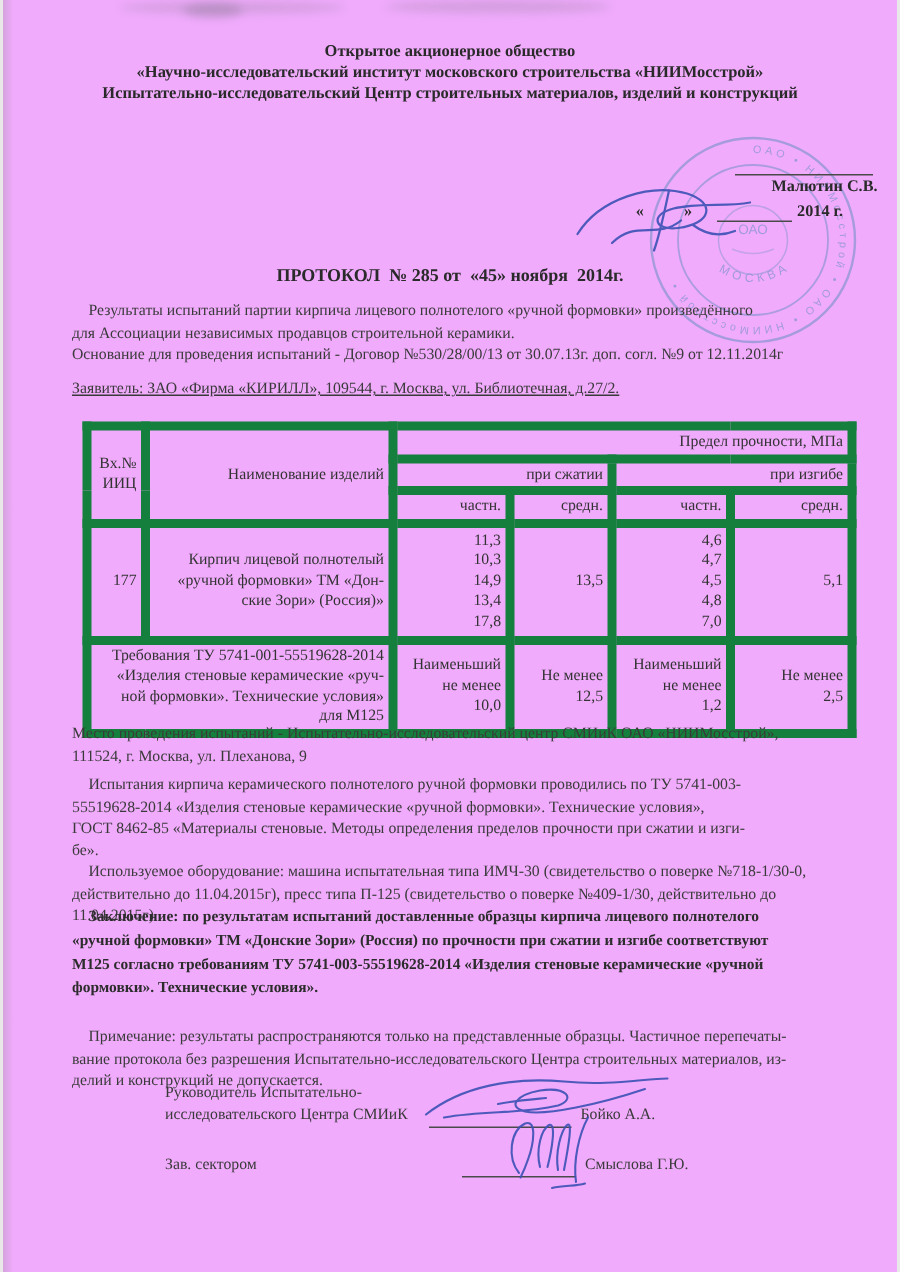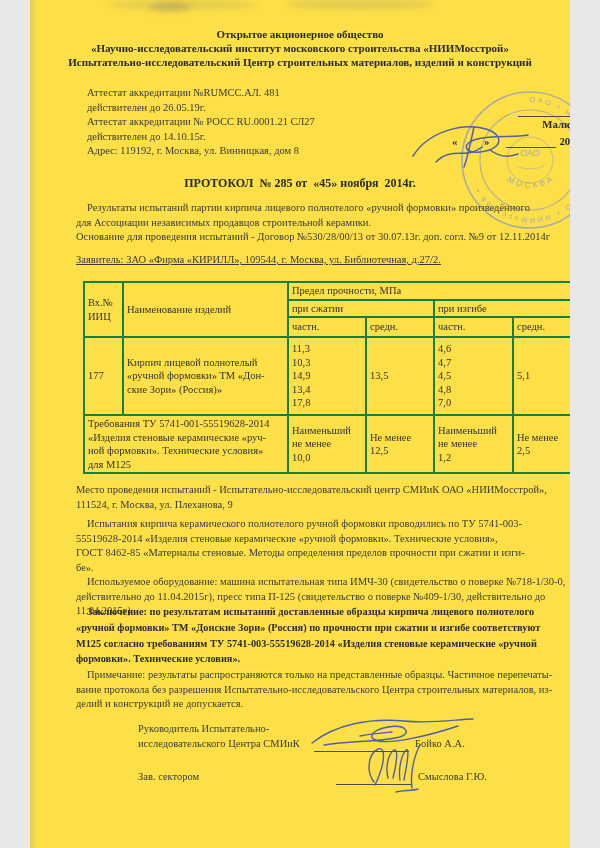--- a/index.html
+++ b/index.html
@@ -1,19 +1,19 @@
 <!DOCTYPE html>
 <html><head>
 <meta charset="utf-8">
 <style>
   * { margin:0; padding:0; box-sizing:border-box; }
   html,body { background:#e8e8e8; }
   .page {
-    position:relative; width:540px; height:848px; margin:0 auto;
-    background:#fde047; overflow:hidden;
+    position:relative; width:596px; height:848px; margin:0 auto;
+    background:#f0abfc; overflow:hidden;
     font-family:"Liberation Serif","DejaVu Serif",serif;
     color:#333; font-size:10.5px; line-height:14.5px;
   }
   .edge-shadow{position:absolute;left:0;top:0;bottom:0;width:7px;
     background:linear-gradient(to right, rgba(140,140,140,.28), rgba(140,140,140,0));}
   .smudge{position:absolute;background:rgba(110,110,118,.20);filter:blur(3px);border-radius:50%;}
   .s1{top:1px;left:78px;width:150px;height:8px;}
   .s2{top:0px;left:255px;width:150px;height:9px;}
   .s3{top:2px;left:120px;width:40px;height:10px;background:rgba(100,100,110,.25);}
 
@@ -39,25 +39,25 @@
     font-weight:bold;font-size:12px;color:#2a2a2a;white-space:pre;}
 
   .par{position:absolute;left:46px;width:530px;white-space:pre-line;color:#3a3a3a;}
   .indent{text-indent:11px;}
   .p-intro{top:201px;}
   .p-applicant{top:253px;text-decoration:underline;}
   .p-place{top:483px;}
   .p-methods{top:517px;font-family:Liberation Serif, serif;}
   .p-equip{top:575px;}
   .p-concl{top:604px;font-weight:bold;color:#2c2c2c;font-size:10.3px;line-height:15.8px;}
-  .p-note{top:668px;}
+  .p-note{top:685px;}
 
   table.results{position:absolute;top:281px;left:53px;border-collapse:collapse;
     font-size:10.5px;color:#333;table-layout:fixed;width:510px;}
-  table.results th, table.results td{border:2px solid #15803d;text-align:left;
+  table.results th, table.results td{border:6px solid #15803d;text-align:right;
     vertical-align:middle;padding:1px 3px;font-weight:normal;line-height:13.5px;}
   table.results{border:1.5px solid #4f4f4f;}
   .pre{white-space:pre-line;}
   tr.hr1 > *{height:17px;}
   tr.hr2 > *{height:15px;}
   tr.hr3 > *{height:20px;}
   tr.datarow > td{height:78px;}
   tr.reqrow > td{height:56px;}
   td.left-cell{text-align:left;padding-left:5px;line-height:14px;}
 
@@ -81,25 +81,20 @@
 <div class="page">
   <div class="edge-shadow"></div>
   <div class="smudge s1"></div>
   <div class="smudge s2"></div>
   <div class="smudge s3"></div>
 
   <div class="org-header">Открытое акционерное общество
 «Научно-исследовательский институт московского строительства «НИИМосстрой»
 Испытательно-исследовательский Центр строительных материалов, изделий и конструкций</div>
 
-  <div class="accred">Аттестат аккредитации №RUMCC.АЛ. 481
-действителен до 26.05.19г.
-Аттестат  аккредитации № РОСС RU.0001.21 СЛ27
-действителен до 14.10.15г.
-Адрес: 119192, г. Москва, ул. Винницкая, дом 8</div>
 
   <svg class="stamp" viewBox="0 0 140 140">
     <defs>
       <path id="ringPath" d="M 70,12 A 58,58 0 1 1 69.9,12"></path>
       <path id="bottomPath" d="M 36,82 Q 70,114 104,82"></path>
     </defs>
     <circle cx="70" cy="70" r="68" fill="none" stroke="#8494cf" stroke-width="1.6" opacity="0.85"></circle>
     <circle cx="70" cy="70" r="50" fill="none" stroke="#8494cf" stroke-width="1.2" opacity="0.8"></circle>
     <circle cx="70" cy="70" r="23" fill="none" stroke="#8494cf" stroke-width="1" opacity="0.6"></circle>
     <text font-size="7.2" fill="#8494cf" letter-spacing="2.4" opacity="0.9" font-family="Liberation Sans, sans-serif">

